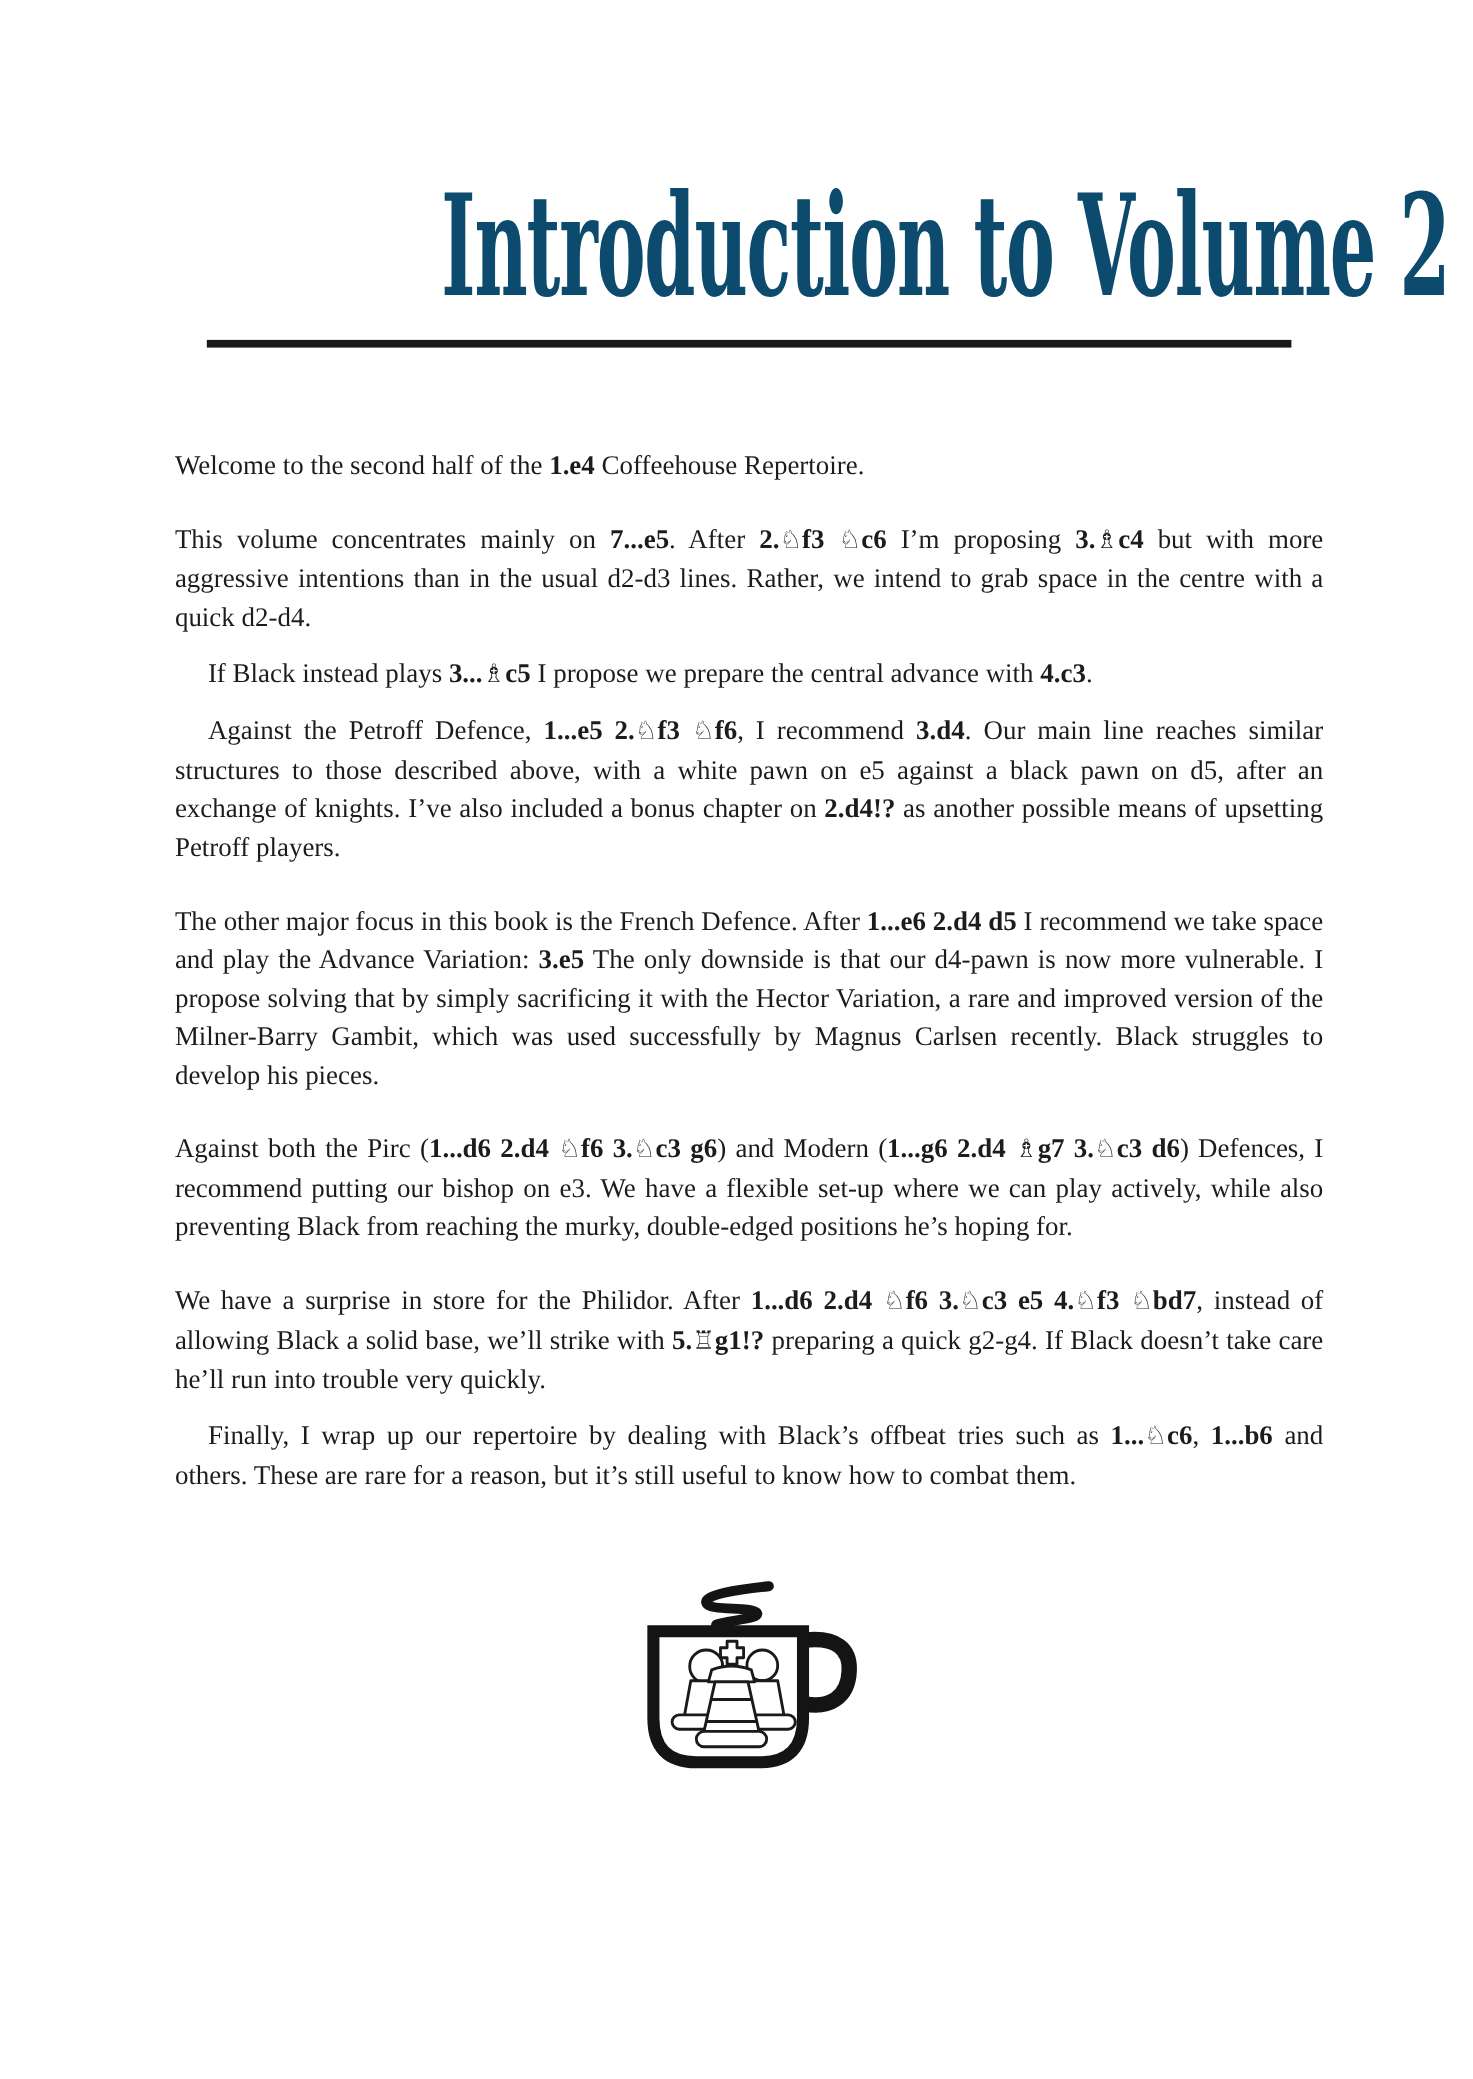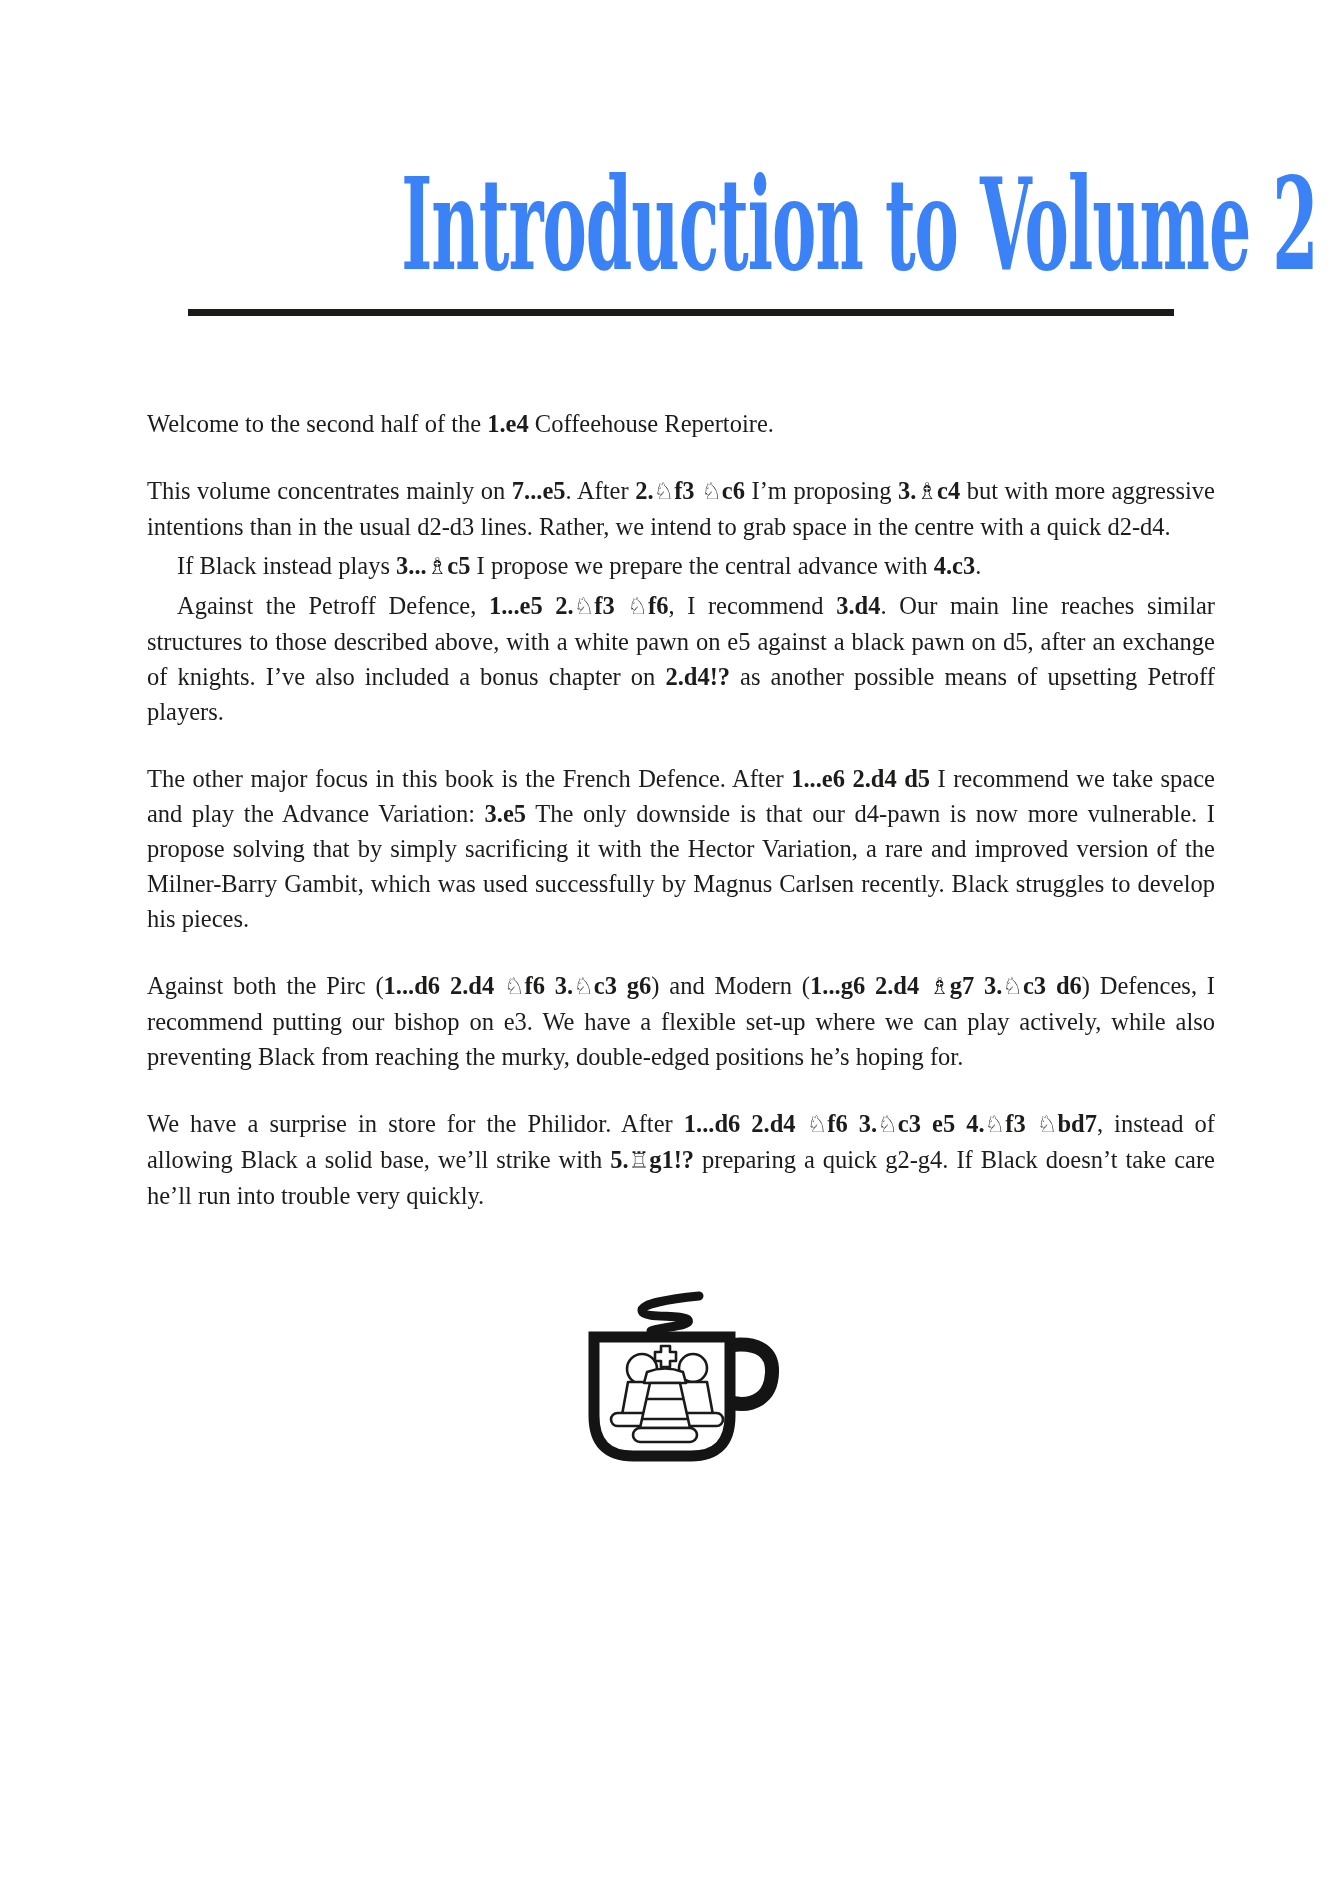--- a/index.html
+++ b/index.html
@@ -12,21 +12,21 @@
   }
   .page { width:1076px; margin-left:143px; padding-top:160px; }
 
   
   .title {
     margin:0;
     font-family:"DejaVu Serif",serif;
     font-weight:700;
     font-size:128px;
     line-height:128px;
-    color:#3b82f6;
+    color:#0c4a6e;
     white-space:nowrap;
   }
   .title-scale {
     display:block;
     transform:scaleX(0.52);
     transform-origin:50% 50%;
     letter-spacing:-2px;
   }
   .title-rule {
     width:986px; height:7px;
@@ -34,21 +34,21 @@
     margin:21px auto 0;
   }
 
   
   .body-text {
     margin-top:90px;
     font-size:24.5px;
     line-height:35px;
     text-align:justify;
   }
-  .body-text p { margin:4px; }
+  .body-text p { margin:16px; }
   .body-text p.gap { margin-top:32px; }
   .body-text p.ind { text-indent:30px; }
   .body-text b { font-weight:700; }
   .fig { font-family:"DejaVu Sans",sans-serif; font-size:0.94em; }
 
   
   .logo { width:240px; height:260px; margin:46px auto 0; }
   .logo svg { display:block; width:240px; height:260px; }
 </style>
 </head>
@@ -63,20 +63,21 @@
   <div class="title-rule"></div>
 
   <div class="body-text">
       <p class="">Welcome to the second half of the <b>1.e4</b> Coffeehouse Repertoire.</p>
       <p class="gap ">This volume concentrates mainly on <b>7...e5</b>. After <b>2.<span class="fig">♘</span>f3 <span class="fig">♘</span>c6</b> I’m proposing <b>3.<span class="fig">♗</span>c4</b> but with more aggressive intentions than in the usual d2-d3 lines. Rather, we intend to grab space in the centre with a quick d2-d4.</p>
       <p class="ind">If Black instead plays <b>3...<span class="fig">♗</span>c5</b> I propose we prepare the central advance with <b>4.c3</b>.</p>
       <p class="ind">Against the Petroff Defence, <b>1...e5 2.<span class="fig">♘</span>f3 <span class="fig">♘</span>f6</b>, I recommend <b>3.d4</b>. Our main line reaches similar structures to those described above, with a white pawn on e5 against a black pawn on d5, after an exchange of knights. I’ve also included a bonus chapter on <b>2.d4!?</b> as another possible means of upsetting Petroff players.</p>
       <p class="gap ">The other major focus in this book is the French Defence. After <b>1...e6 2.d4 d5</b> I recommend we take space and play the Advance Variation: <b>3.e5</b> The only downside is that our d4-pawn is now more vulnerable. I propose solving that by simply sacrificing it with the Hector Variation, a rare and improved version of the Milner-Barry Gambit, which was used successfully by Magnus Carlsen recently. Black struggles to develop his pieces.</p>
       <p class="gap ">Against both the Pirc (<b>1...d6 2.d4 <span class="fig">♘</span>f6 3.<span class="fig">♘</span>c3 g6</b>) and Modern (<b>1...g6 2.d4 <span class="fig">♗</span>g7 3.<span class="fig">♘</span>c3 d6</b>) Defences, I recommend putting our bishop on e3. We have a flexible set-up where we can play actively, while also preventing Black from reaching the murky, double-edged positions he’s hoping for.</p>
       <p class="gap ">We have a surprise in store for the Philidor. After <b>1...d6 2.d4 <span class="fig">♘</span>f6 3.<span class="fig">♘</span>c3 e5 4.<span class="fig">♘</span>f3 <span class="fig">♘</span>bd7</b>, instead of allowing Black a solid base, we’ll strike with <b>5.<span class="fig">♖</span>g1!?</b> preparing a quick g2-g4. If Black doesn’t take care he’ll run into trouble very quickly.</p>
+      <p class="ind">Finally, I wrap up our repertoire by dealing with Black’s offbeat tries such as <b>1...<span class="fig">♘</span>c6</b>, <b>1...b6</b> and others. These are rare for a reason, but it’s still useful to know how to combat them.</p>
     </div>
 
   <div class="logo">
     <svg viewBox="0 0 240 260" xmlns="http://www.w3.org/2000/svg">
 
       <path d="M138,37 C108,40 79,45 81,52 C83,60 121,55 127,61 C132,67 98,68 90,72" fill="none" stroke="#141414" stroke-width="9" stroke-linecap="round"></path>
 
       <path d="M171,86 C199,83 212,94 211,114 C210,139 192,148 171,144" fill="none" stroke="#141414" stroke-width="14"></path>
 
       <path d="M33,78 L169,78 L169,157 Q169,197 130,197 L72,197 Q33,197 33,157 Z" fill="#ffffff" stroke="#141414" stroke-width="11" stroke-linejoin="miter"></path>

